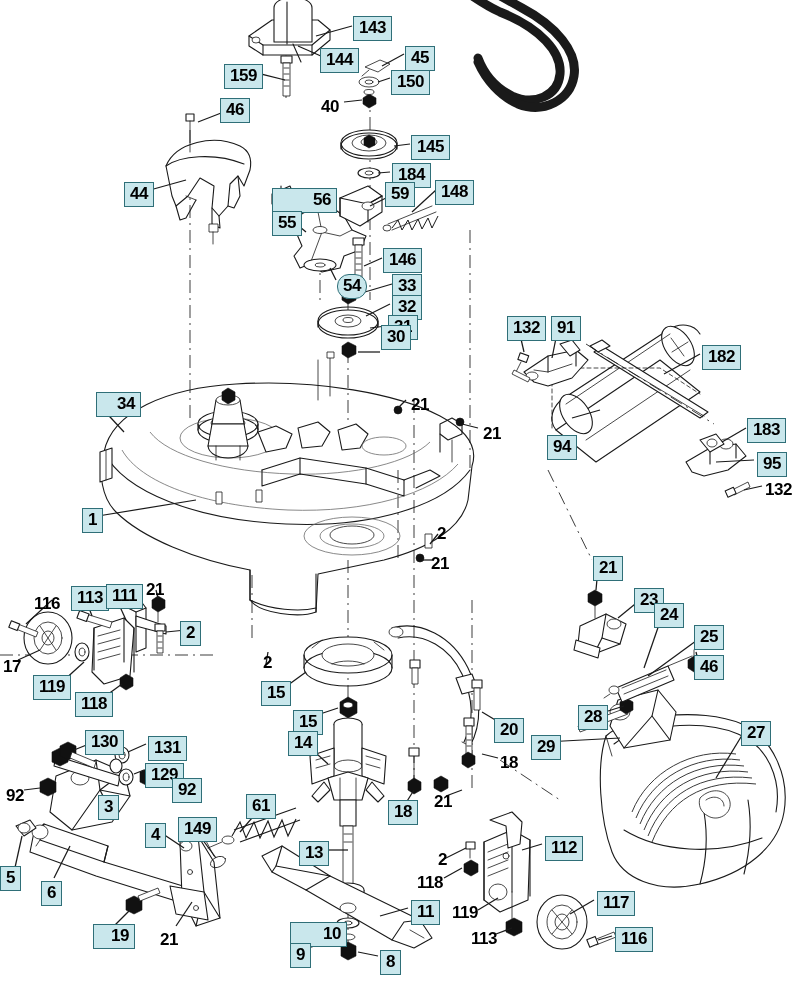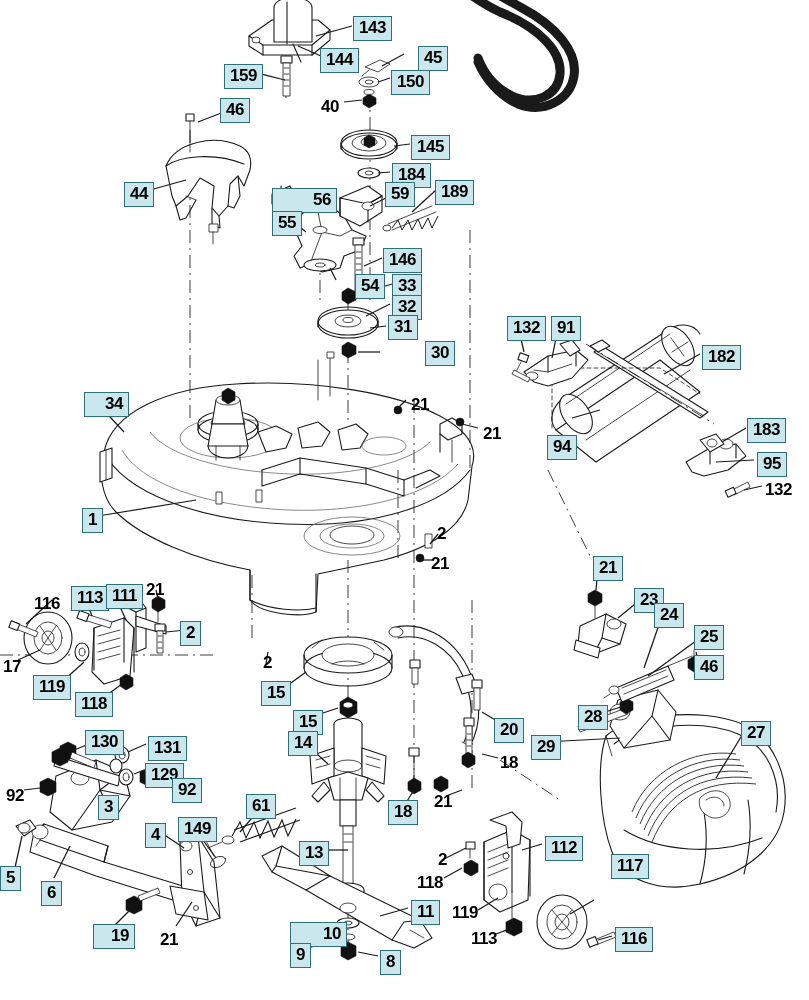--- a/index.html
+++ b/index.html
@@ -626,48 +626,48 @@
     <path d="M478 910 L498 898"></path>
     <path d="M496 934 L512 928"></path>
     <path d="M594 900 L570 914"></path>
     <path d="M612 936 L598 940"></path>
   </g>
 </svg>
 
 <div id="callout-layer">
       <div class="cal" style="left: 353px; top: 16px;">143</div>
       <div class="cal" style="left: 320px; top: 48px;">144</div>
-      <div class="cal" style="left: 405px; top: 46px; margin-left: 13px;">45</div>
+      <div class="cal" style="left: 405px; top: 46px;">45</div>
       <div class="cal" style="left: 391px; top: 70px;">150</div>
       <div class="cal" style="left: 224px; top: 64px;">159</div>
       <div class="plain" style="left: 321px; top: 97px;">40</div>
       <div class="cal" style="left: 220px; top: 98px;">46</div>
       <div class="cal" style="left: 124px; top: 182px;">44</div>
       <div class="cal" style="left: 411px; top: 135px;">145</div>
       <div class="cal" style="left: 392px; top: 163px;">184</div>
       <div class="cal" style="left: 385px; top: 182px;">59</div>
-      <div class="cal" style="left: 435px; top: 180px;">189</div>
+      <div class="cal" style="left: 435px; top: 180px;">148</div>
       <div class="cal" style="left: 272px; top: 188px; padding-left: 40px;">56</div>
       <div class="cal" style="left: 272px; top: 211px;">55</div>
       <div class="cal" style="left: 383px; top: 248px;">146</div>
-      <div class="cal" style="left: 355px; top: 274px;">54</div>
+      <div class="cal" style="left: 337px; top: 274px; border-radius: 12px;">54</div>
       <div class="cal" style="left: 392px; top: 274px;">33</div>
       <div class="cal" style="left: 392px; top: 295px;">32</div>
       <div class="cal" style="left: 388px; top: 315px;">31</div>
-      <div class="cal" style="left: 381px; top: 341px; margin-left: 44px;">30</div>
+      <div class="cal" style="left: 381px; top: 325px;">30</div>
       <div class="plain" style="left: 411px; top: 395px;">21</div>
       <div class="plain" style="left: 483px; top: 424px;">21</div>
       <div class="cal" style="left: 507px; top: 316px;">132</div>
       <div class="cal" style="left: 551px; top: 316px;">91</div>
       <div class="cal" style="left: 702px; top: 345px;">182</div>
       <div class="cal" style="left: 547px; top: 411px; margin-top: 24px;">94</div>
       <div class="cal" style="left: 747px; top: 418px;">183</div>
       <div class="cal" style="left: 757px; top: 452px;">95</div>
       <div class="plain" style="left: 765px; top: 480px;">132</div>
-      <div class="cal" style="left: 84px; top: 392px; padding-left: 20px;">34</div>
+      <div class="cal" style="left: 96px; top: 392px; padding-left: 20px;">34</div>
       <div class="cal" style="left: 82px; top: 508px;">1</div>
       <div class="plain" style="left: 437px; top: 524px;">2</div>
       <div class="plain" style="left: 431px; top: 554px;">21</div>
       <div class="cal" style="left: 593px; top: 556px;">21</div>
       <div class="cal" style="left: 634px; top: 588px;">23</div>
       <div class="cal" style="left: 654px; top: 603px;">24</div>
       <div class="cal" style="left: 694px; top: 625px;">25</div>
       <div class="cal" style="left: 694px; top: 655px;">46</div>
       <div class="cal" style="left: 578px; top: 705px;">28</div>
       <div class="cal" style="left: 741px; top: 721px;">27</div>
@@ -704,17 +704,17 @@
       <div class="cal" style="left: 299px; top: 841px;">13</div>
       <div class="cal" style="left: 411px; top: 900px;">11</div>
       <div class="cal" style="left: 290px; top: 922px; padding-left: 32px;">10</div>
       <div class="cal" style="left: 290px; top: 943px;">9</div>
       <div class="cal" style="left: 380px; top: 950px;">8</div>
       <div class="plain" style="left: 438px; top: 850px;">2</div>
       <div class="plain" style="left: 417px; top: 873px;">118</div>
       <div class="cal" style="left: 545px; top: 836px;">112</div>
       <div class="plain" style="left: 452px; top: 903px;">119</div>
       <div class="plain" style="left: 471px; top: 929px;">113</div>
-      <div class="cal" style="left: 597px; top: 854px; margin-left: 14px;">117</div>
+      <div class="cal" style="left: 597px; top: 891px;">117</div>
       <div class="cal" style="left: 615px; top: 927px;">116</div>
     </div>
 
 </div>
 
 </body></html>

